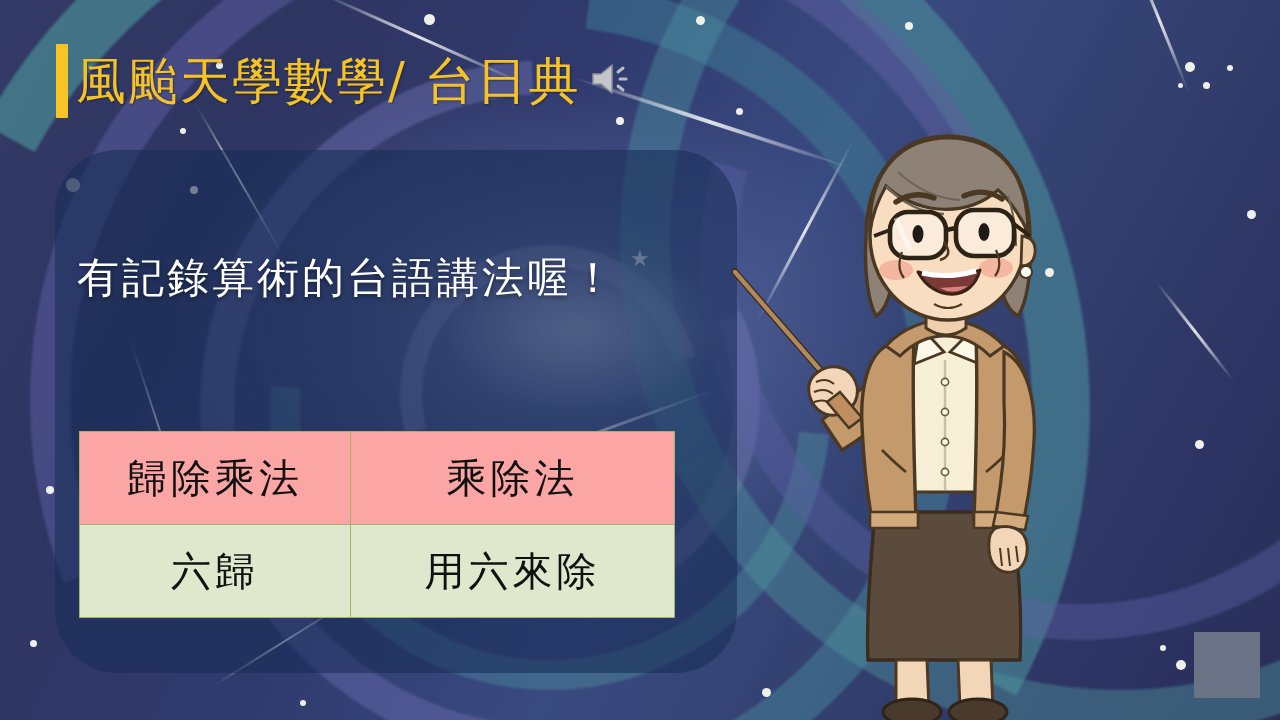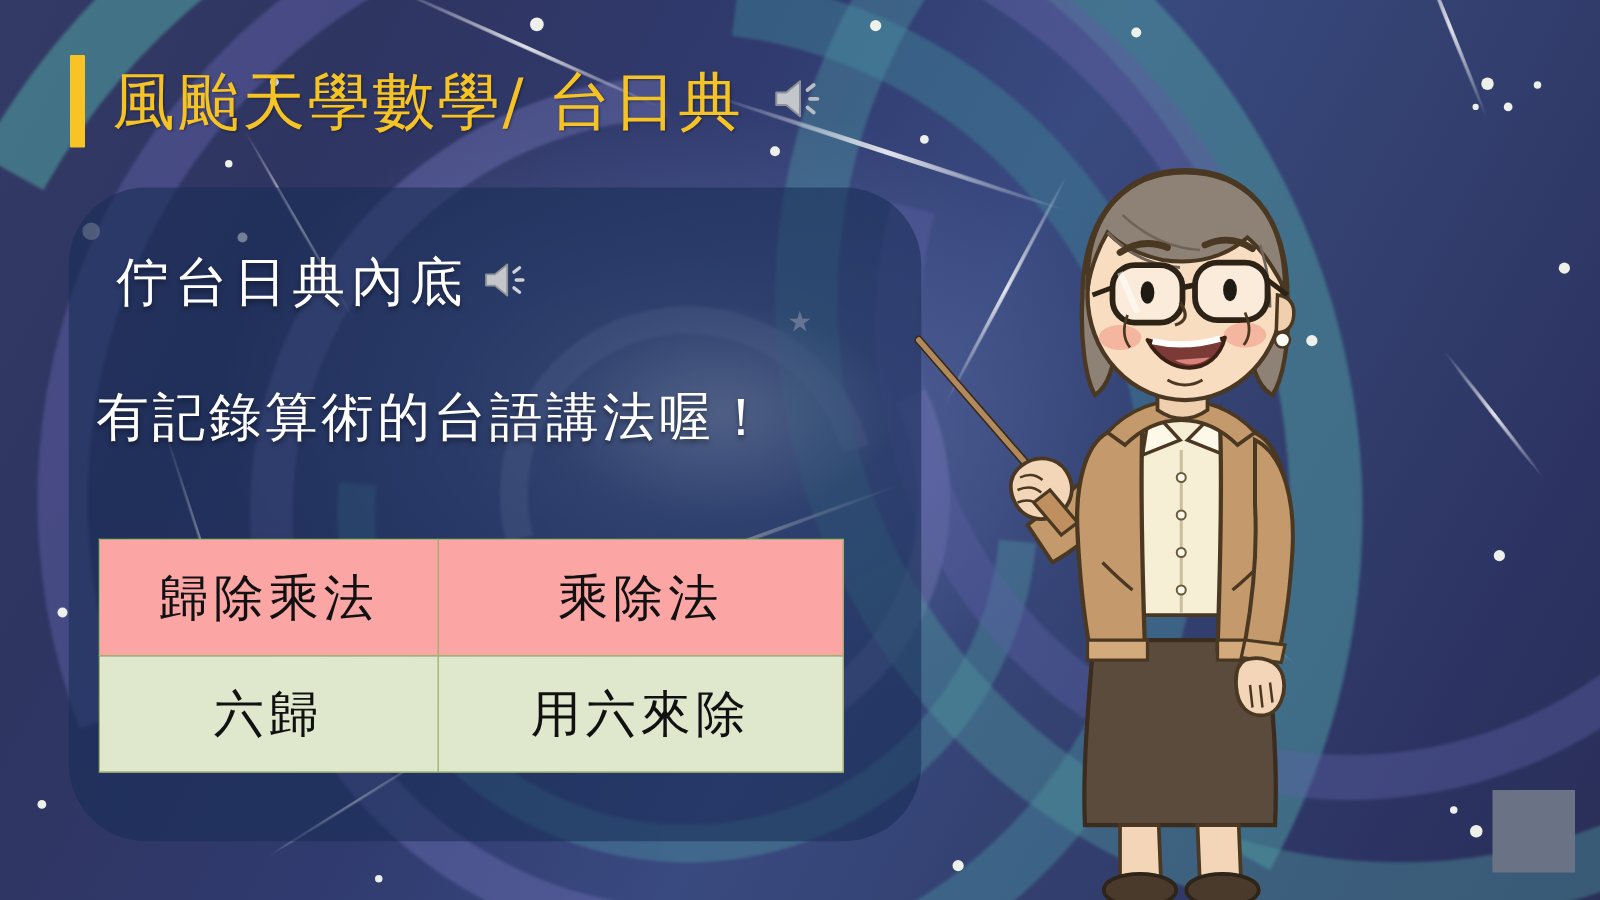--- a/index.html
+++ b/index.html
@@ -33,21 +33,21 @@
   .a9 { left:620px; top:-260px; width:1000px; height:1000px; border-width:50px; border-bottom-color:#50989f; border-left-color:#4d94a2; transform:rotate(18deg); opacity:.42; }
   .a10{ left:700px; top:-120px; width:760px;  height:760px;  border-width:36px; border-bottom-color:#5f63a8; border-left-color:#5d61a6; transform:rotate(-30deg); opacity:.40; }
   
   .streak { position:absolute; background:linear-gradient(90deg, rgba(255,255,255,0) 0%, rgba(255,255,255,.85) 50%, rgba(255,255,255,0) 100%); border-radius:50%; filter:blur(.5px); }
   .core { position:absolute; left:450px; top:250px; width:260px; height:160px; border-radius:50%;
           background:radial-gradient(ellipse at 50% 50%, rgba(205,212,235,.55), rgba(150,160,200,.25) 55%, rgba(90,100,150,0) 78%); filter:blur(6px); }
   .star-dot { position:absolute; background:#eef0ea; border-radius:50%; }
   .tiny-star { position:absolute; color:#dfe3f0; font-size:22px; line-height:1; opacity:.9; }
 
   
-  .title-row { position:absolute; left:56px; top:44px; display:flex; align-items:center; gap:22px; z-index:8; }
+  .title-row { position:absolute; left:56px; top:44px; display:flex; align-items:center; gap:8px; z-index:8; }
   .gold-bar { width:12px; height:74px; background:#f7c325; border-radius:1px; flex:none; }
   .title-text {
     font-size:50px; color:#f6c325; letter-spacing:2px; white-space:nowrap;
     text-shadow:1px 1px 2px rgba(0,0,0,.35);
     font-family:"DejaVu Serif","Liberation Serif",serif;
   }
 
   
   .spk { display:inline-block; vertical-align:middle; flex:none; }
 
@@ -156,33 +156,20 @@
           <path d="M31 19 l6 0"></path>
           <path d="M29 26 l5 4"></path>
         </g>
       </svg>
     </span>
   </div>
 
   <div class="panel">
     <div class="panel-inner">
 
-      <div class="line line-1">
-        <span>佇台日典內底</span>
-        <span class="spk">
-          <svg width="38" height="34" viewBox="0 0 42 38">
-            <path d="M4 14 h8 L23 5 v28 L12 24 H4 Z" fill="#c3c7cc" stroke="#8d9298" stroke-width="1.6" stroke-linejoin="round"></path>
-            <g stroke="#cdd2d8" stroke-width="3" stroke-linecap="round" fill="none">
-              <path d="M29 12 l5 -4"></path>
-              <path d="M31 19 l6 0"></path>
-              <path d="M29 26 l5 4"></path>
-            </g>
-          </svg>
-        </span>
-      </div>
 
       <div class="line line-2">
         <span>有記錄算術的台語講法喔！</span>
       </div>
 
       <table class="tbl">
         <tbody>
             <tr>
           <td>歸除乘法</td>
           <td>乘除法</td>

